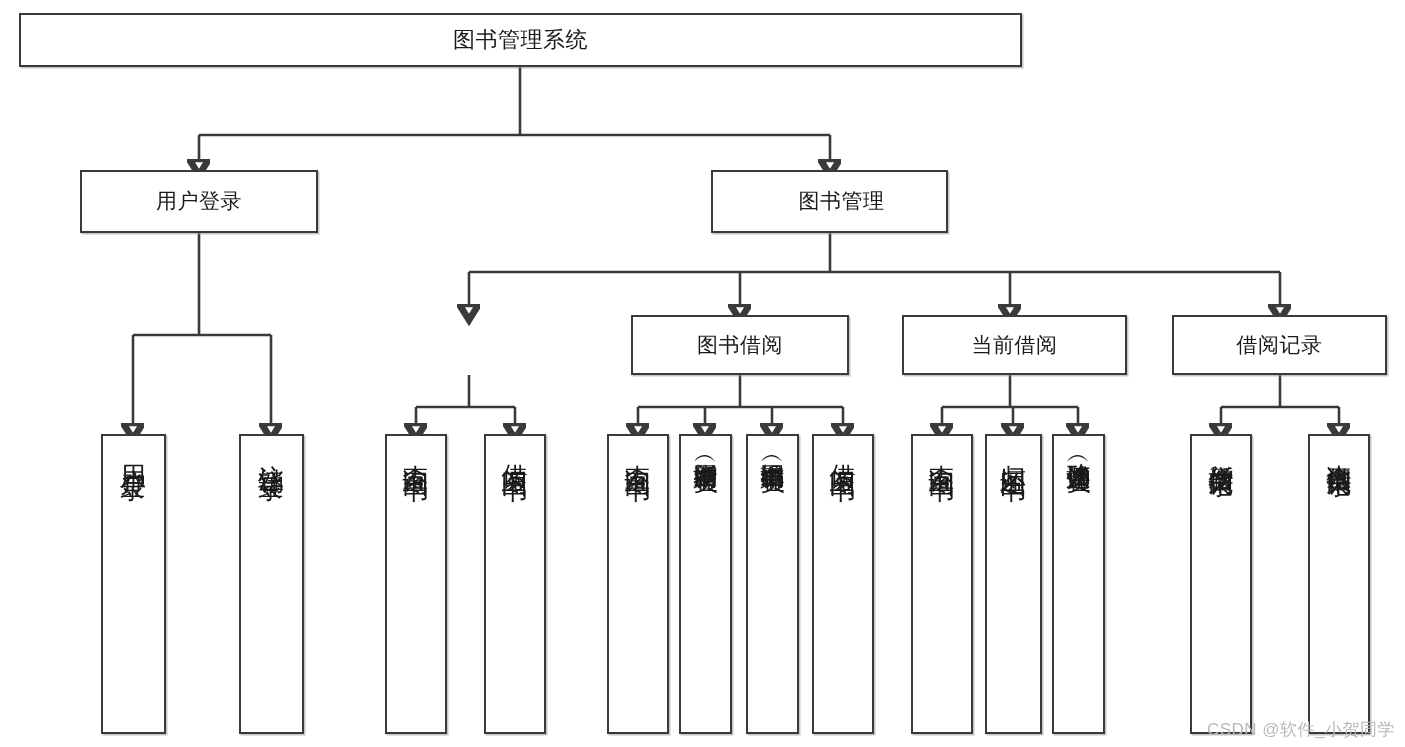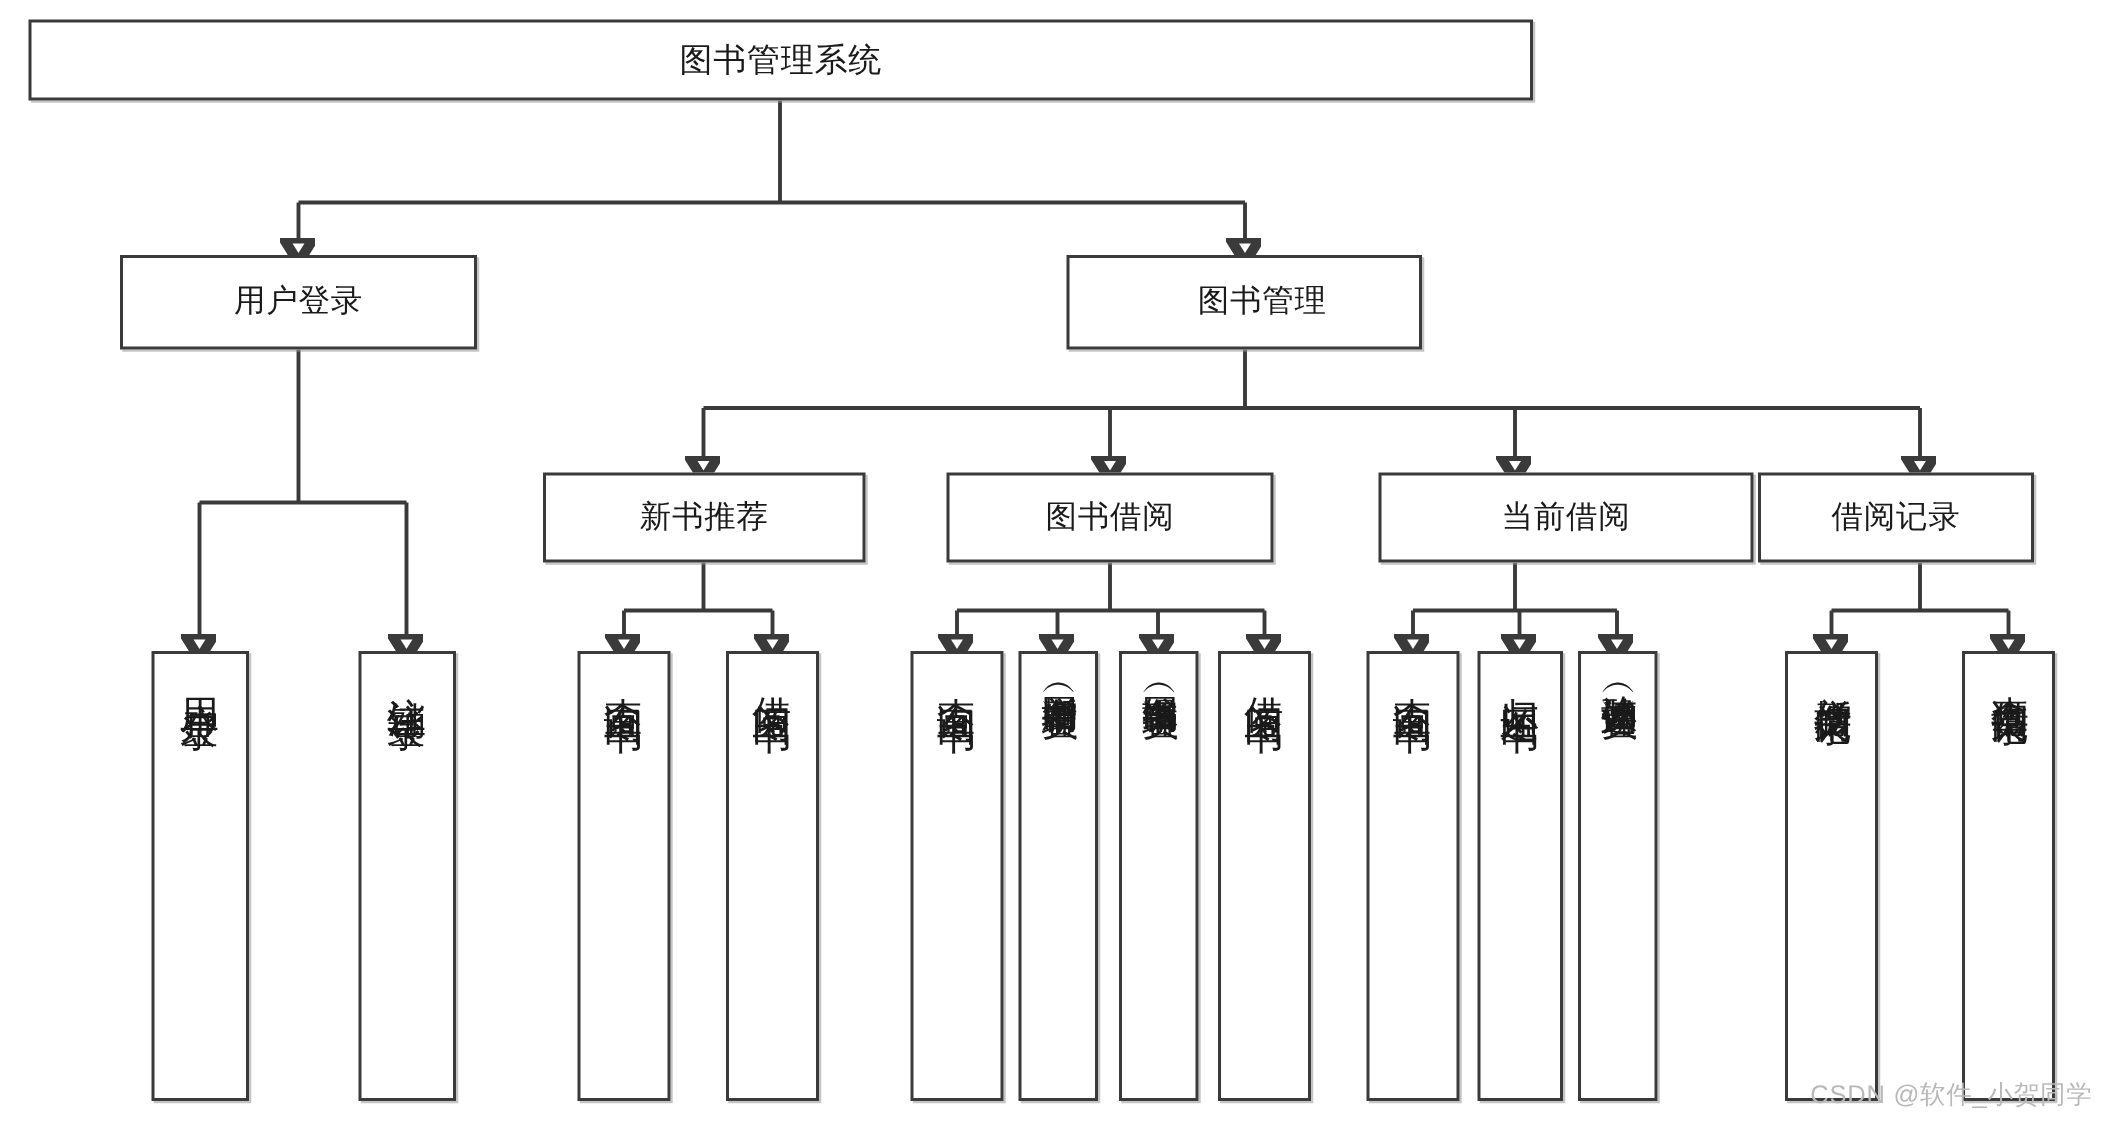--- a/index.html
+++ b/index.html
@@ -129,30 +129,27 @@
     <span class="node-label">图书管理系统</span>
   </div>
 
   <div class="node horiz" style="left:80px;top:170px;width:238px;height:63px;">
     <span class="node-label">用户登录</span>
   </div>
   <div class="node horiz" style="left:711px;top:170px;width:237px;height:63px;padding-left:24px;">
     <span class="node-label">图书管理</span>
   </div>
 
-  <div class="node horiz" style="left:362px;top:315px;width:215px;height:60px;">
-    <span class="node-label">新书推荐</span>
-  </div>
   <div class="node horiz" style="left:631px;top:315px;width:218px;height:60px;">
     <span class="node-label">图书借阅</span>
   </div>
-  <div class="node horiz" style="left:902px;top:315px;width:250px;height:60px;margin-left:17px;">
+  <div class="node horiz" style="left:902px;top:315px;width:225px;height:60px;">
     <span class="node-label">当前借阅</span>
   </div>
-  <div class="node horiz" style="left:1172px;top:315px;width:184px;height:60px;">
+  <div class="node horiz" style="left:1172px;top:315px;width:215px;height:60px;">
     <span class="node-label">借阅记录</span>
   </div>
 
   <div class="node vert" style="left:101px;top:434px;width:65px;height:300px;">
     <span class="node-label">用户登录</span>
   </div>
   <div class="node vert" style="left:239px;top:434px;width:65px;height:300px;">
     <span class="node-label">注销登录</span>
   </div>
 

